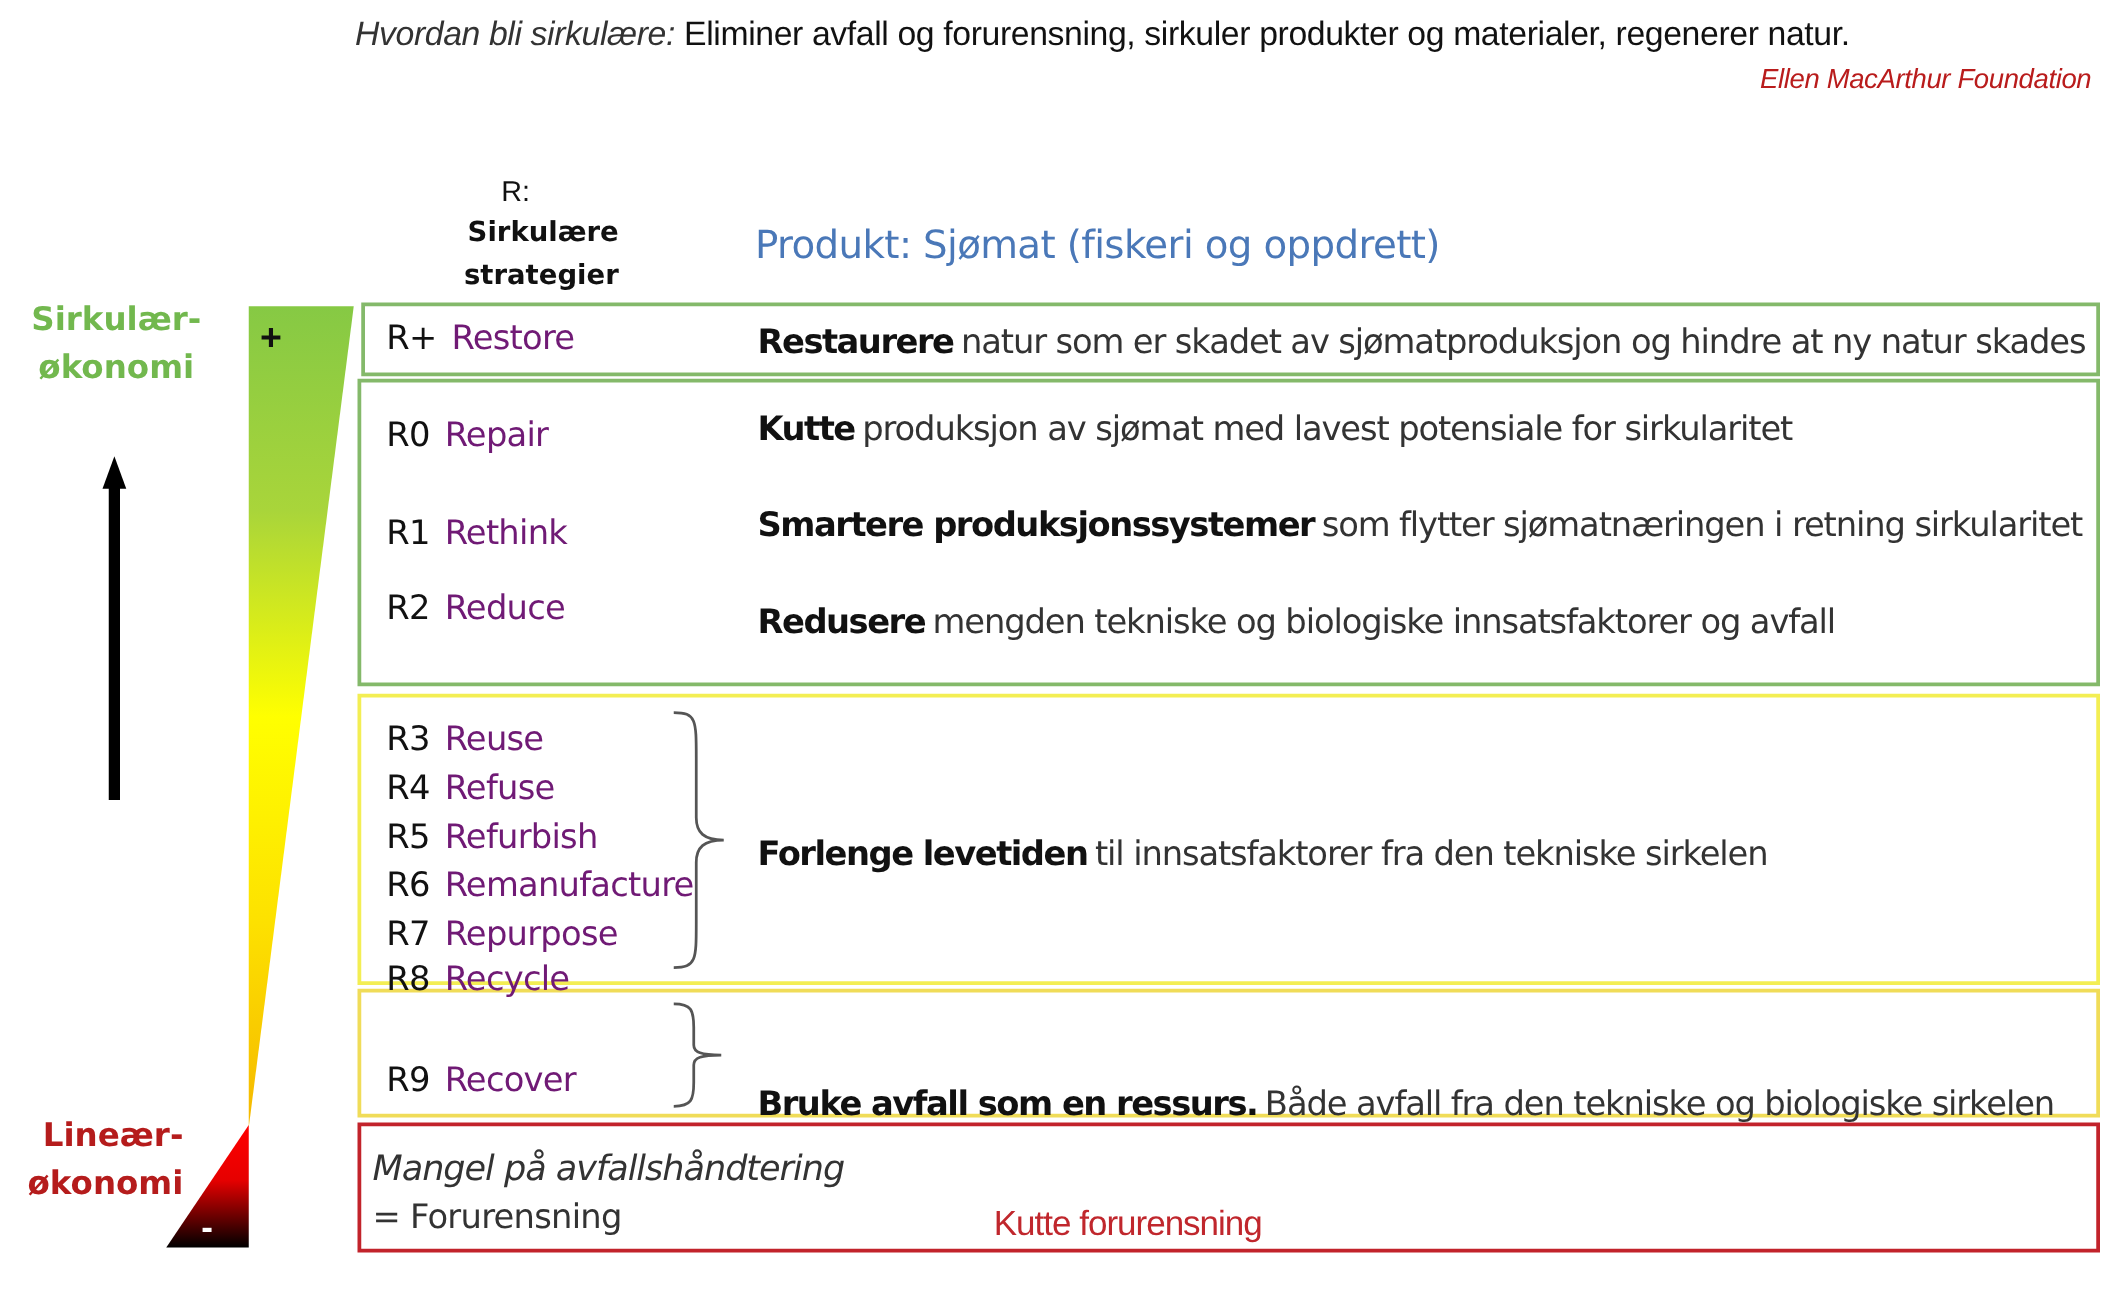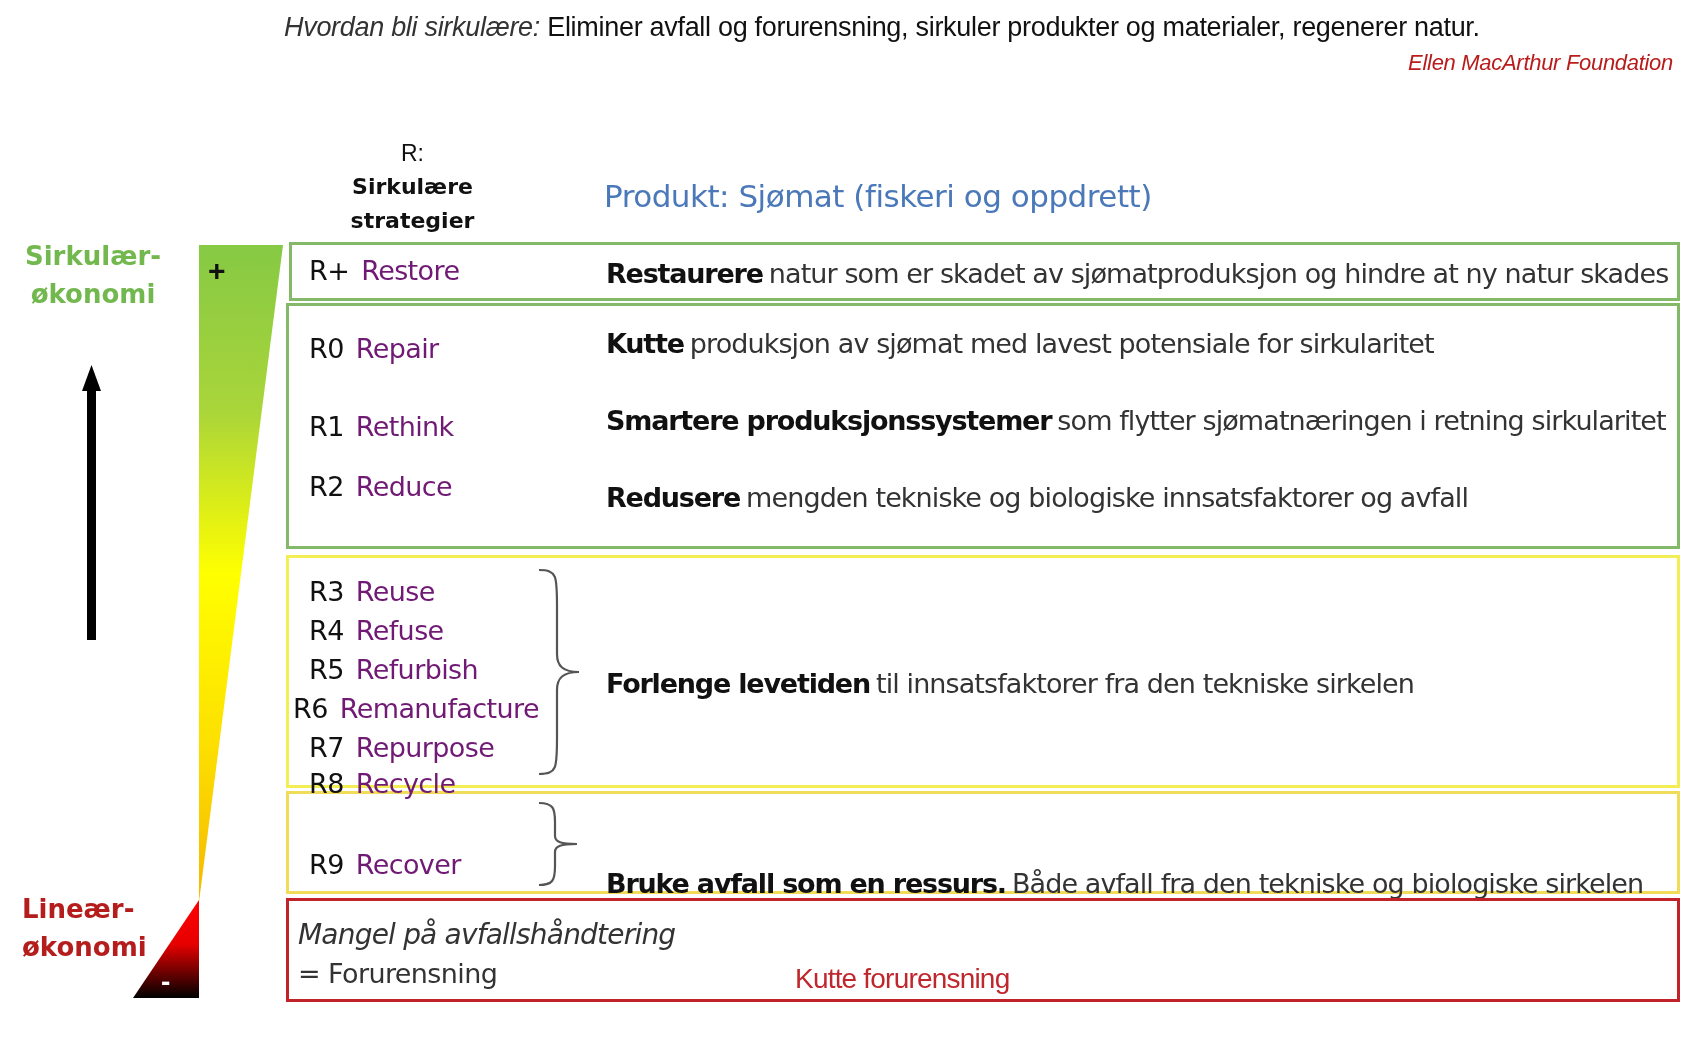--- a/index.html
+++ b/index.html
@@ -4,25 +4,25 @@
 <style>
   html, body { margin:0; padding:0; background:#ffffff; }
   body { width:1685px; height:1043px; position:relative; overflow:hidden;
          font-family: "Liberation Sans", "DejaVu Sans", sans-serif; color:#222; }
   .abs { position:absolute; }
   .header-line { left:284px; top:12px; font-size:27px; white-space:nowrap; color:#111; letter-spacing:-0.3px; }
   .header-line .lead { font-style:italic; color:#333; }
   .attribution { right:12px; top:50px; font-size:22px; font-style:italic; color:#b91c1c; white-space:nowrap; letter-spacing:-0.3px; }
 
   .col-head { left:330px; width:165px; text-align:center; font-size:23px; line-height:34px; color:#111; top:136px; }
-  .col-head .bold { font-family:"DejaVu Sans", sans-serif; font-weight:bold; font-size:22px; }
+  .col-head .bold { font-family:"DejaVu Sans", sans-serif; font-weight:bold; font-size:22px;text-align:right; }
 
   .product-title { left:604px; top:178px; font-size:31px; color:#4a78b8; white-space:nowrap; font-family:"DejaVu Sans", sans-serif; letter-spacing:-0.5px; }
 
-  .econ-label { font-family:"DejaVu Sans", sans-serif; font-weight:bold; font-size:26px; line-height:38px; }
+  .econ-label { font-family:"DejaVu Sans", sans-serif; font-weight:bold; font-size:26px; line-height:38px;text-align:right; }
   .econ-circ { left:18px; top:237px; color:#72b84e; text-align:center; width:150px; }
   .econ-lin { left:22px; top:890px; color:#b51c1c; }
 
   .box { position:absolute; background:#fff; box-sizing:border-box; }
   .box-restore { left:289px; top:242px; width:1391px; height:59px; border:3px solid #84b96a; }
   .box-r02 { left:286px; top:303px; width:1394px; height:246px; border:3px solid #84b96a; }
   .box-r37 { left:286px; top:555px; width:1394px; height:233px; border:3px solid #f3ee53; }
   .box-r89 { left:286px; top:791px; width:1394px; height:103px; border:3px solid #f0dc58; }
   .box-red { left:286px; top:898px; width:1394px; height:104px; border:3px solid #c2232b; }
 
@@ -122,21 +122,21 @@
 <div class="box box-r37"></div>
 <div class="r-item" style="left:309px;top:576px;">
   <span class="code">R3</span><span class="name">Reuse</span>
 </div>
 <div class="r-item" style="left:309px;top:615px;">
   <span class="code">R4</span><span class="name">Refuse</span>
 </div>
 <div class="r-item" style="left:309px;top:654px;">
   <span class="code">R5</span><span class="name">Refurbish</span>
 </div>
-<div class="r-item" style="left:293px;top:693px;">
+<div class="r-item" style="left:309px;top:693px;">
   <span class="code">R6</span><span class="name">Remanufacture</span>
 </div>
 <div class="r-item" style="left:309px;top:732px;">
   <span class="code">R7</span><span class="name">Repurpose</span>
 </div>
 <svg class="abs" style="left:535px;top:566px;" width="50" height="212">
   <path d="M4,4 C22,4 22,10 22,40 L22,88 C22,100 28,106 44,106 C28,106 22,112 22,124 L22,172 C22,202 22,208 4,208" fill="none" stroke="#555" stroke-width="2.2"></path>
 </svg>
 <div class="desc" style="left:606px;top:668px;">
   <span class="strong">Forlenge levetiden</span><span>til innsatsfaktorer fra den tekniske sirkelen</span>

